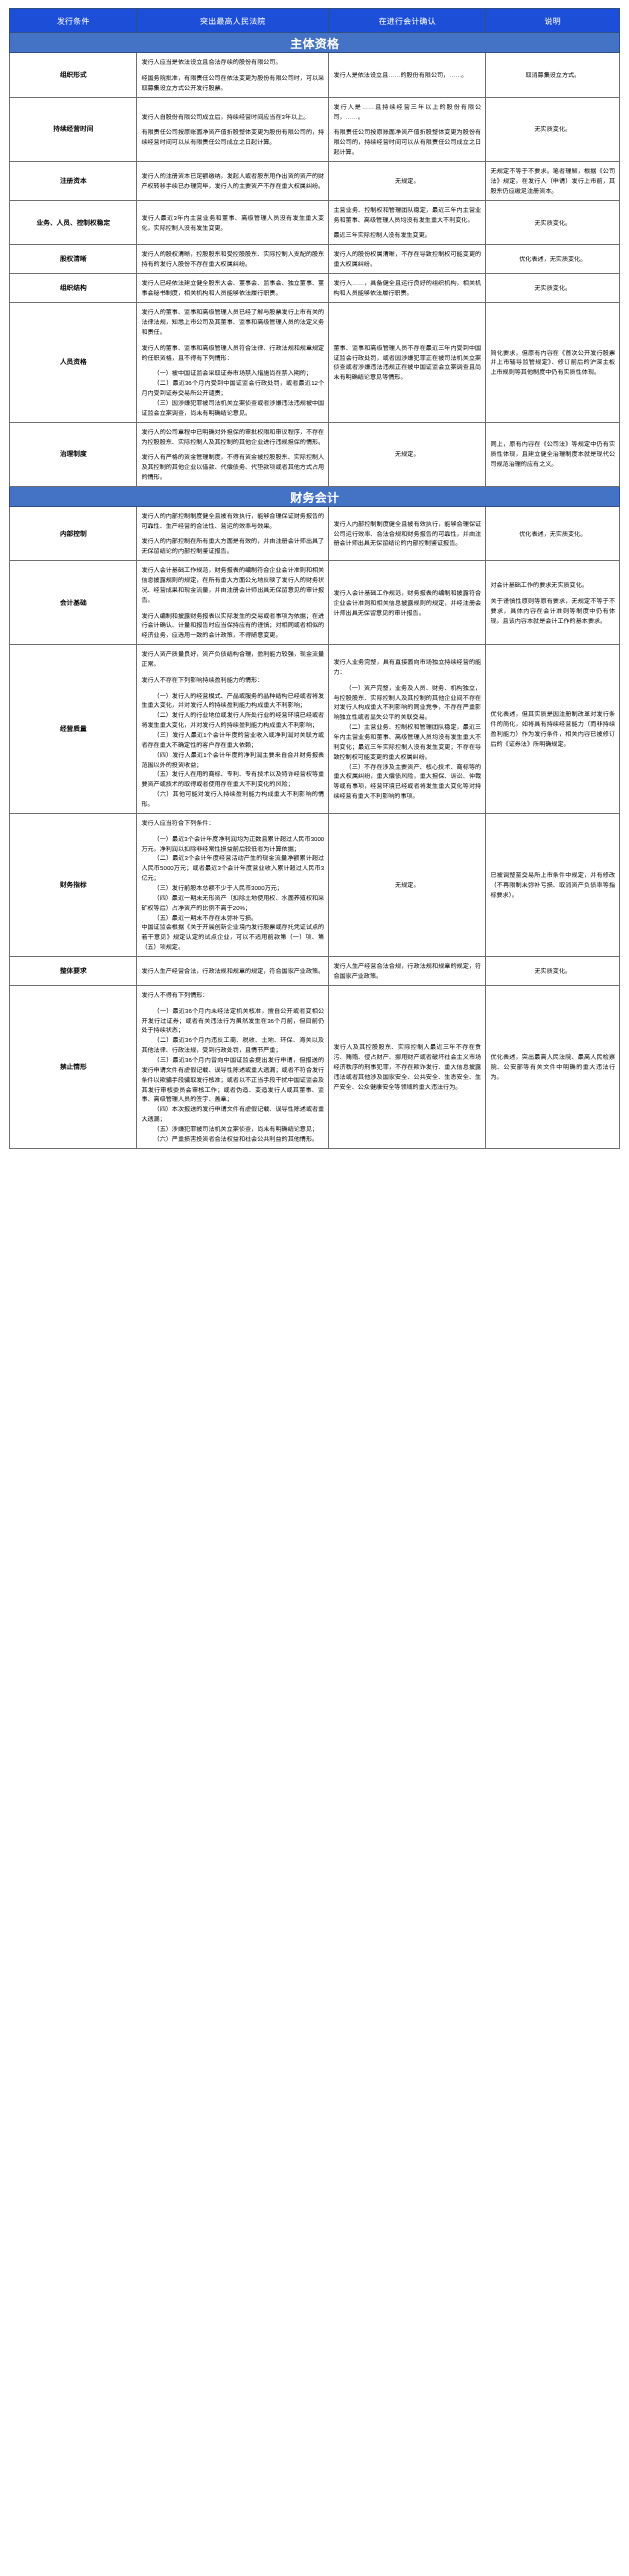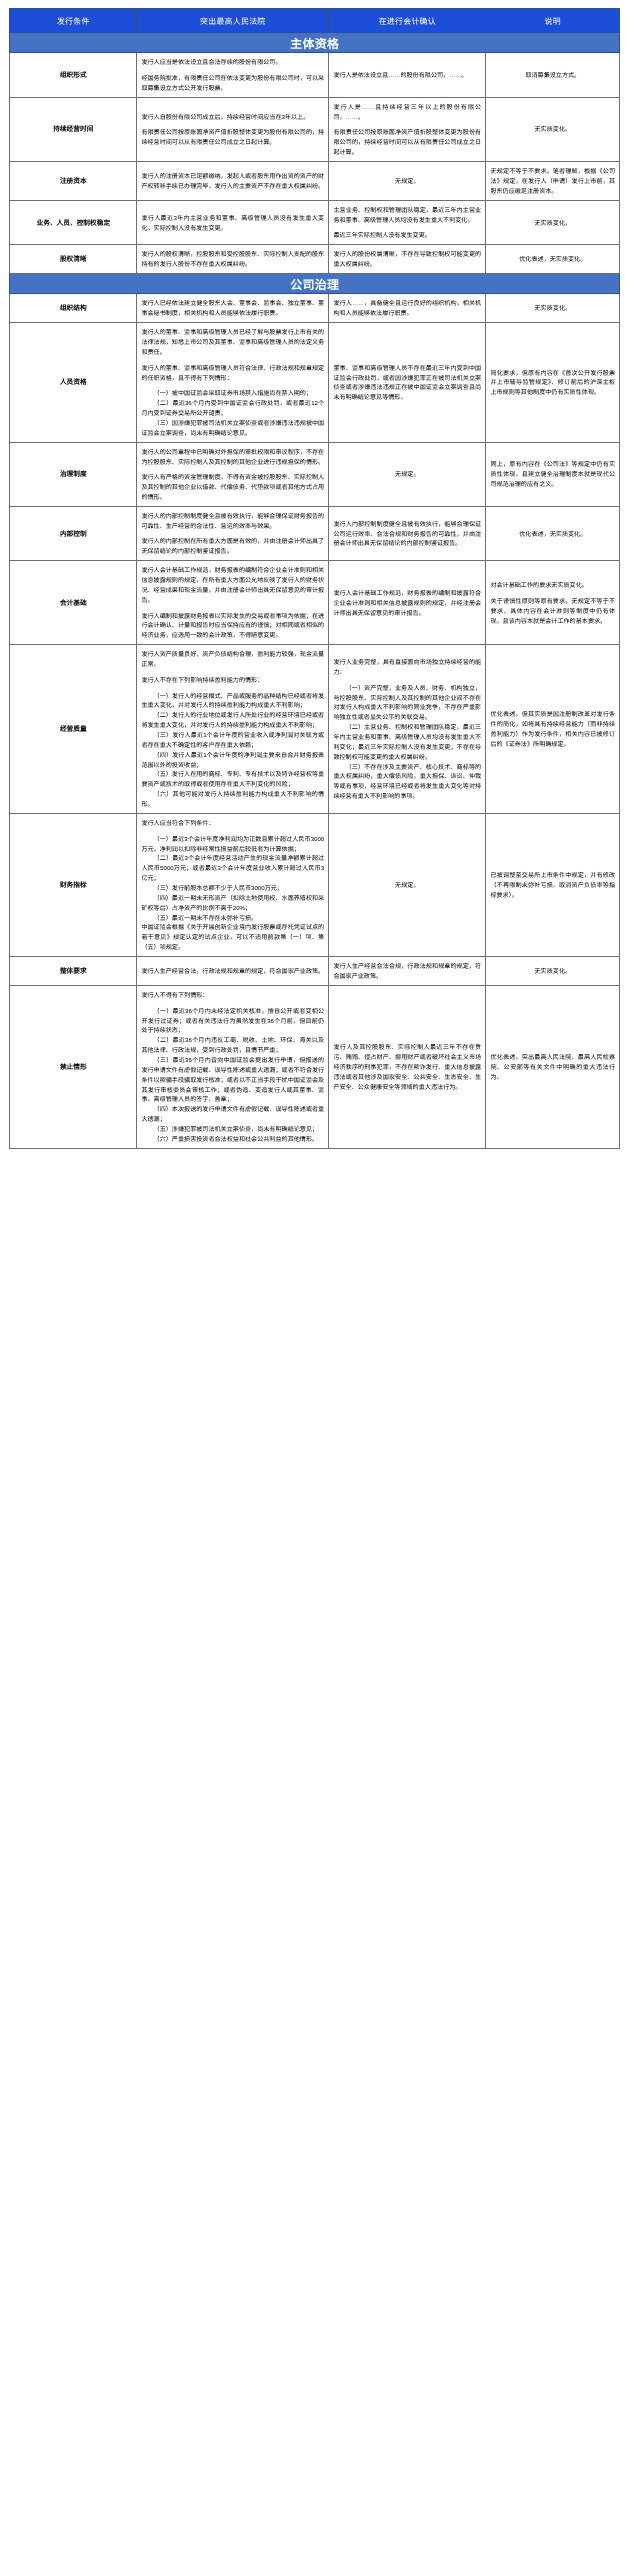--- a/index.html
+++ b/index.html
@@ -166,23 +166,20 @@
           <td class="body">
             <p>发行人的股权清晰，控股股东和受控股股东、实际控制人支配的股东持有的发行人股份不存在重大权属纠纷。</p>
           </td>
           <td class="body">
             <p>发行人的股份权属清晰，不存在导致控制权可能变更的重大权属纠纷。</p>
           </td>
           <td class="body center">
             <p>优化表述，无实质变化。</p>
           </td>
         </tr>
-        <tr class="section">
-          <td colspan="4">公司治理</td>
-        </tr>
         <tr>
           <td class="cat">组织结构</td>
           <td class="body">
             <p>发行人已经依法建立健全股东大会、董事会、监事会、独立董事、董事会秘书制度，相关机构和人员能够依法履行职责。</p>
           </td>
           <td class="body">
             <p>发行人……，具备健全且运行良好的组织机构，相关机构和人员能够依法履行职责。</p>
           </td>
           <td class="body center">
             <p>无实质变化。</p>
@@ -209,20 +206,23 @@
           <td class="body">
             <p>发行人的公司章程中已明确对外担保的审批权限和审议程序，不存在为控股股东、实际控制人及其控制的其他企业进行违规担保的情形。</p>
             <p>发行人有严格的资金管理制度，不得有资金被控股股东、实际控制人及其控制的其他企业以借款、代偿债务、代垫款项或者其他方式占用的情形。</p>
           </td>
           <td class="body center">
             <p>无规定。</p>
           </td>
           <td class="body">
             <p>同上，原有内容在《公司法》等规定中仍有实质性体现，且建立健全治理制度本就是现代公司规范治理的应有之义。</p>
           </td>
+        </tr>
+        <tr class="section">
+          <td colspan="4">财务会计</td>
         </tr>
         <tr>
           <td class="cat">内部控制</td>
           <td class="body">
             <p>发行人的内部控制制度健全且被有效执行，能够合理保证财务报告的可靠性、生产经营的合法性、营运的效率与效果。</p>
             <p>发行人的内部控制在所有重大方面是有效的，并由注册会计师出具了无保留结论的内部控制鉴证报告。</p>
           </td>
           <td class="body">
             <p>发行人内部控制制度健全且被有效执行，能够合理保证公司运行效率、合法合规和财务报告的可靠性，并由注册会计师出具无保留结论的内部控制鉴证报告。</p>
           </td>

